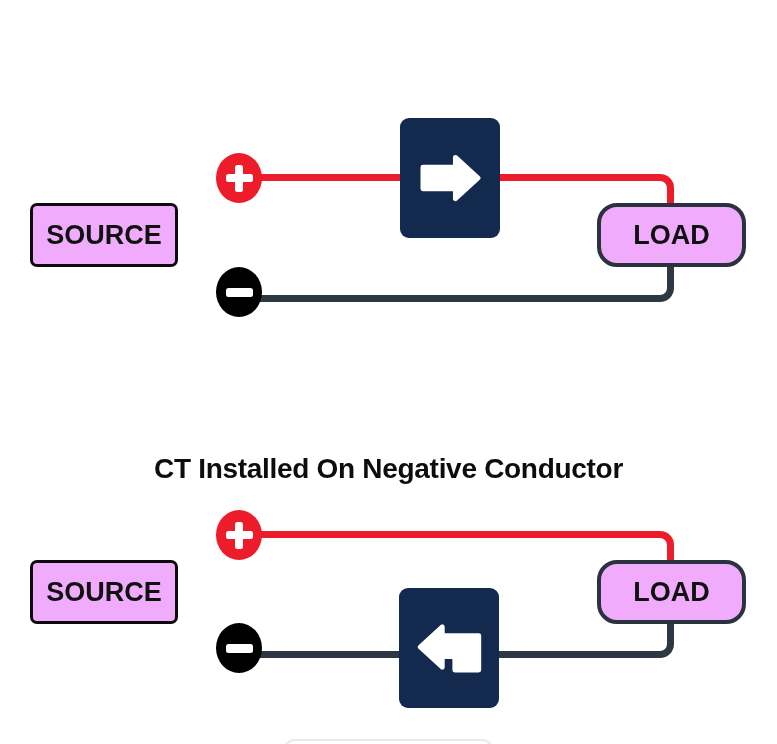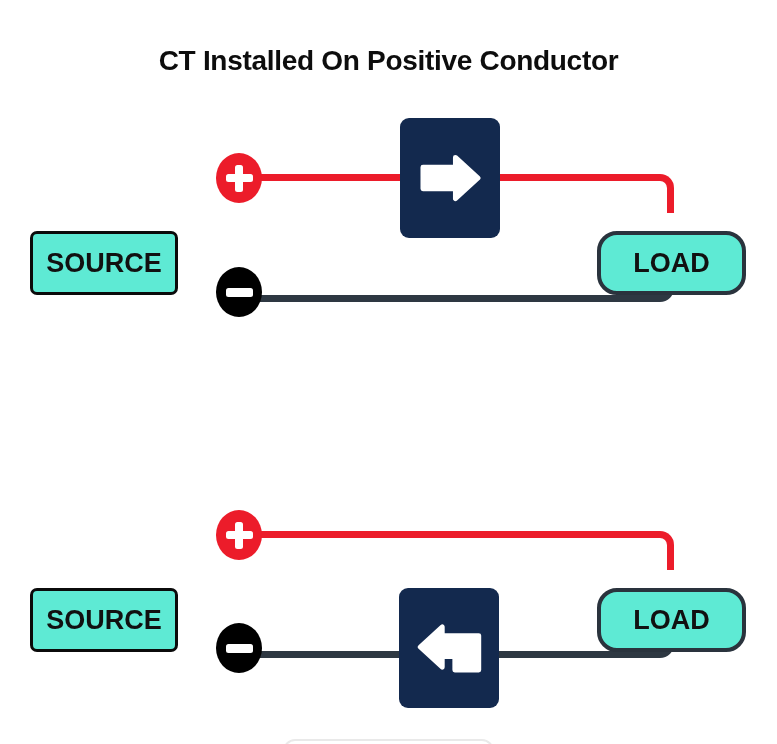--- a/index.html
+++ b/index.html
@@ -18,23 +18,23 @@
     background:var(--bg);
     font-family:"Liberation Sans","DejaVu Sans",sans-serif;
   }
   .diagram{position:absolute;left:0;width:777px;height:372px;}
   .diagram-title{
     position:absolute;left:0;width:777px;text-align:center;
     font-size:28px;font-weight:bold;color:var(--title-text);
     letter-spacing:-0.3px;line-height:34px;
   }
   .box{
-    position:absolute;background:#5eead4;border-radius:7px;z-index:2;
+    position:absolute;background:#f0abfc;border-radius:7px;z-index:2;
     display:flex;align-items:center;justify-content:center;
-    font-size:27px;font-weight:bold;color:#111;margin-top:28px;
+    font-size:27px;font-weight:bold;color:#111;
   }
   .source-box{border:3px solid var(--source-border);width:142px;height:58px;}
   .load-box{border:4px solid var(--load-border);width:141px;height:56px;border-radius:20px;}
   .terminal{
     position:absolute;width:46px;height:50px;border-radius:50%;z-index:4;
   }
   .terminal.pos{background:var(--red);}
   .terminal.neg{background:#000;}
   .bar{position:absolute;background:#fff;border-radius:2.5px;}
   .bar-h{width:27px;height:8px;left:9.5px;top:21px;}
@@ -58,21 +58,20 @@
     border:2px solid var(--cutoff-border);border-radius:12px 12px 0 0;z-index:0;
   }
   svg{display:block;}
 </style>
 </head>
 <body>
 
 <div id="canvas">
 
   <section class="diagram" style="top:0;">
-    <div class="diagram-title" style="top:44px;">CT Installed On Positive Conductor</div>
 
     <div class="wire red-top" style="top:174px;"></div>
 
     <div class="wire dark-bottom" style="top:264px;"></div>
 
     <div class="box source-box" style="left:30px;top:203px;">
       <span>SOURCE</span>
     </div>
 
     <div class="box load-box" style="left:597px;top:203px;">
@@ -94,20 +93,21 @@
     <div class="ct-box" style="left:400px;top:118px;">
       <span>
         <svg width="61" height="50" viewBox="0 0 62 50">
           <polygon points="3,14 36,14 36,4 59,25 36,46 36,36 3,36" fill="#fff" stroke="#fff" stroke-width="5" stroke-linejoin="round"></polygon>
         </svg>
       </span>
     </div>
   </section>
 
   <section class="diagram" style="top:372px;">
+    <div class="diagram-title" style="top:80px;">CT Installed On Negative Conductor</div>
 
     <div class="wire red-top" style="top:159px;"></div>
 
     <div class="wire dark-bottom" style="top:249px;height:30px;"></div>
 
     <div class="box source-box" style="left:30px;top:188px;">
       <span>SOURCE</span>
     </div>
 
     <div class="box load-box" style="left:597px;top:188px;">

